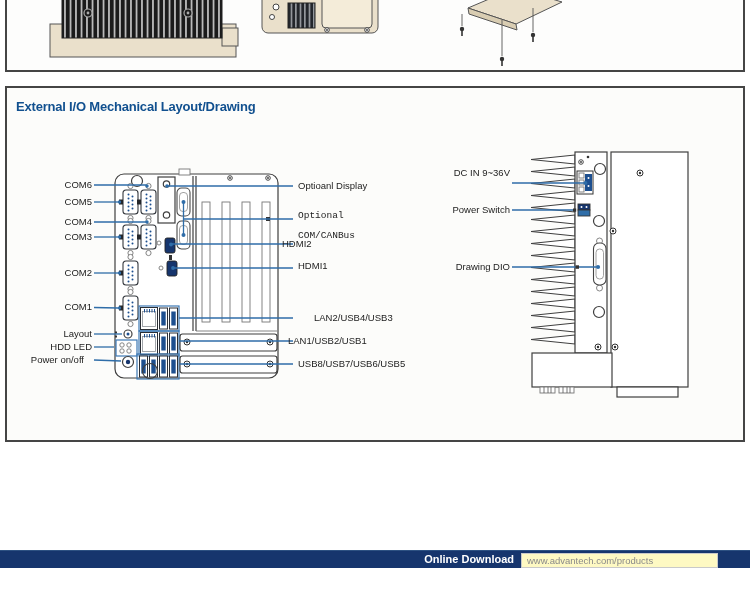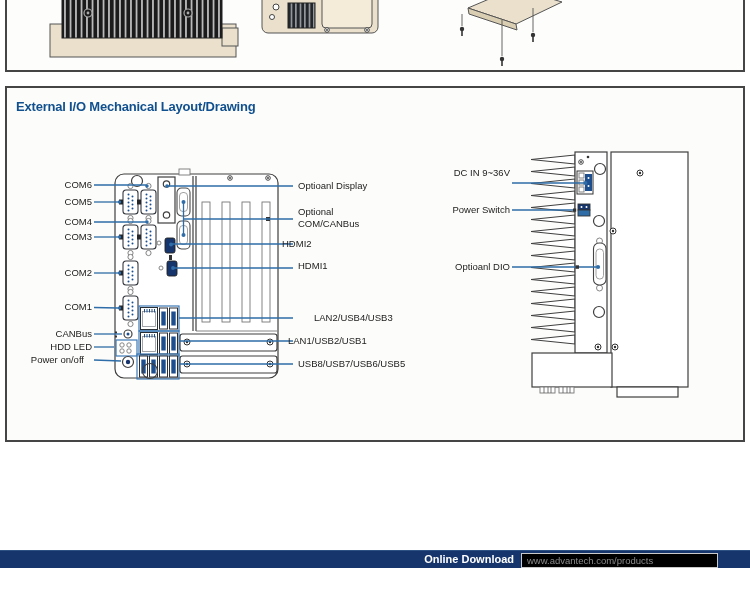--- a/index.html
+++ b/index.html
@@ -6,25 +6,25 @@
   .page{position:relative;width:750px;height:591px;background:#ffffff;overflow:hidden;
         font-family:"Liberation Sans",sans-serif;}
   .panel{position:absolute;box-sizing:border-box;border:2px solid #454545;background:#fdfdfc;}
   .panel-top{left:5px;top:-12px;width:740px;height:84px;}
   .panel-main{left:5px;top:86px;width:740px;height:356px;background:#fcfcfa;}
   .section-title{position:absolute;left:16px;top:99px;font-size:13px;font-weight:bold;
                  color:#11508f;z-index:3;letter-spacing:-0.2px;}
   #art{position:absolute;left:0;top:0;z-index:2;pointer-events:none;}
   .lbl{position:absolute;font-size:9.5px;line-height:12px;color:#1c1c1c;white-space:nowrap;z-index:3;}
   .lbl-r{text-align:right;}
-  .lbl-wrap{white-space:normal;width:84px;line-height:12px;}
+  .lbl-wrap{white-space:normal;width:84px;line-height:20px;font-family:Liberation Mono, monospace;}
   .footer-bar{position:absolute;left:0;top:550px;width:750px;height:18px;background:#16356d;
               border-top:1px solid #2d5182;box-sizing:border-box;z-index:4;}
   .footer-label{position:absolute;right:236px;top:2px;font-size:11px;font-weight:bold;color:#ffffff;}
-  .footer-urlbox{position:absolute;left:521px;top:2px;width:190px;height:13px;background:#000000;
+  .footer-urlbox{position:absolute;left:521px;top:2px;width:190px;height:13px;background:#fef9c3;
                  border:1px solid #c9c9c9;font-size:9.5px;line-height:13px;color:#8a8a8a;
                  padding-left:5px;overflow:hidden;}
   
   .ln{stroke:#3f3f3f;stroke-width:1.2;fill:none;}
   .lnw{stroke:#3f3f3f;stroke-width:1.2;fill:#ffffff;}
   .lnt{stroke:#777777;stroke-width:0.9;fill:#ffffff;}
   .co{stroke:#2f6da8;stroke-width:1.3;fill:none;}
   .cod{fill:#2f6da8;}
   .blu{fill:#1d4f8f;}
   .bluebox{stroke:#3c78b4;stroke-width:1.2;fill:none;}
@@ -334,34 +334,34 @@
         <circle cx="598" cy="267" r="2.1" class="cod"></circle>
     </g>
   </svg>
 
   <div class="lbl lbl-r" style="right:658px;top:179px">COM6</div>
   <div class="lbl lbl-r" style="right:658px;top:196px">COM5</div>
   <div class="lbl lbl-r" style="right:658px;top:216px">COM4</div>
   <div class="lbl lbl-r" style="right:658px;top:231px">COM3</div>
   <div class="lbl lbl-r" style="right:658px;top:267px">COM2</div>
   <div class="lbl lbl-r" style="right:658px;top:301px">COM1</div>
-  <div class="lbl lbl-r" style="right:658px;top:328px">CANBus</div>
+  <div class="lbl lbl-r" style="right:658px;top:328px">Layout</div>
   <div class="lbl lbl-r" style="right:658px;top:341px">HDD LED</div>
   <div class="lbl lbl-r" style="right:666px;top:354px">Power on/off</div>
 
   <div class="lbl" style="left:298px;top:180px">Optioanl Display</div>
   <div class="lbl lbl-wrap" style="left:298px;top:206px">Optional COM/CANBus</div>
   <div class="lbl" style="left:282px;top:238px">HDMI2</div>
   <div class="lbl" style="left:298px;top:260px">HDMI1</div>
   <div class="lbl" style="left:314px;top:312px">LAN2/USB4/USB3</div>
   <div class="lbl" style="left:288px;top:335px">LAN1/USB2/USB1</div>
   <div class="lbl" style="left:298px;top:358px">USB8/USB7/USB6/USB5</div>
 
   <div class="lbl lbl-r" style="right:240px;top:167px">DC IN 9~36V</div>
   <div class="lbl lbl-r" style="right:240px;top:204px">Power Switch</div>
-  <div class="lbl lbl-r" style="right:240px;top:261px">Optioanl DIO</div>
+  <div class="lbl lbl-r" style="right:240px;top:261px">Drawing DIO</div>
 
   <div class="footer-bar">
     <span class="footer-label">Online Download</span>
     <span class="footer-urlbox">www.advantech.com/products</span>
   </div>
 
 </div>
 
 </body></html>

